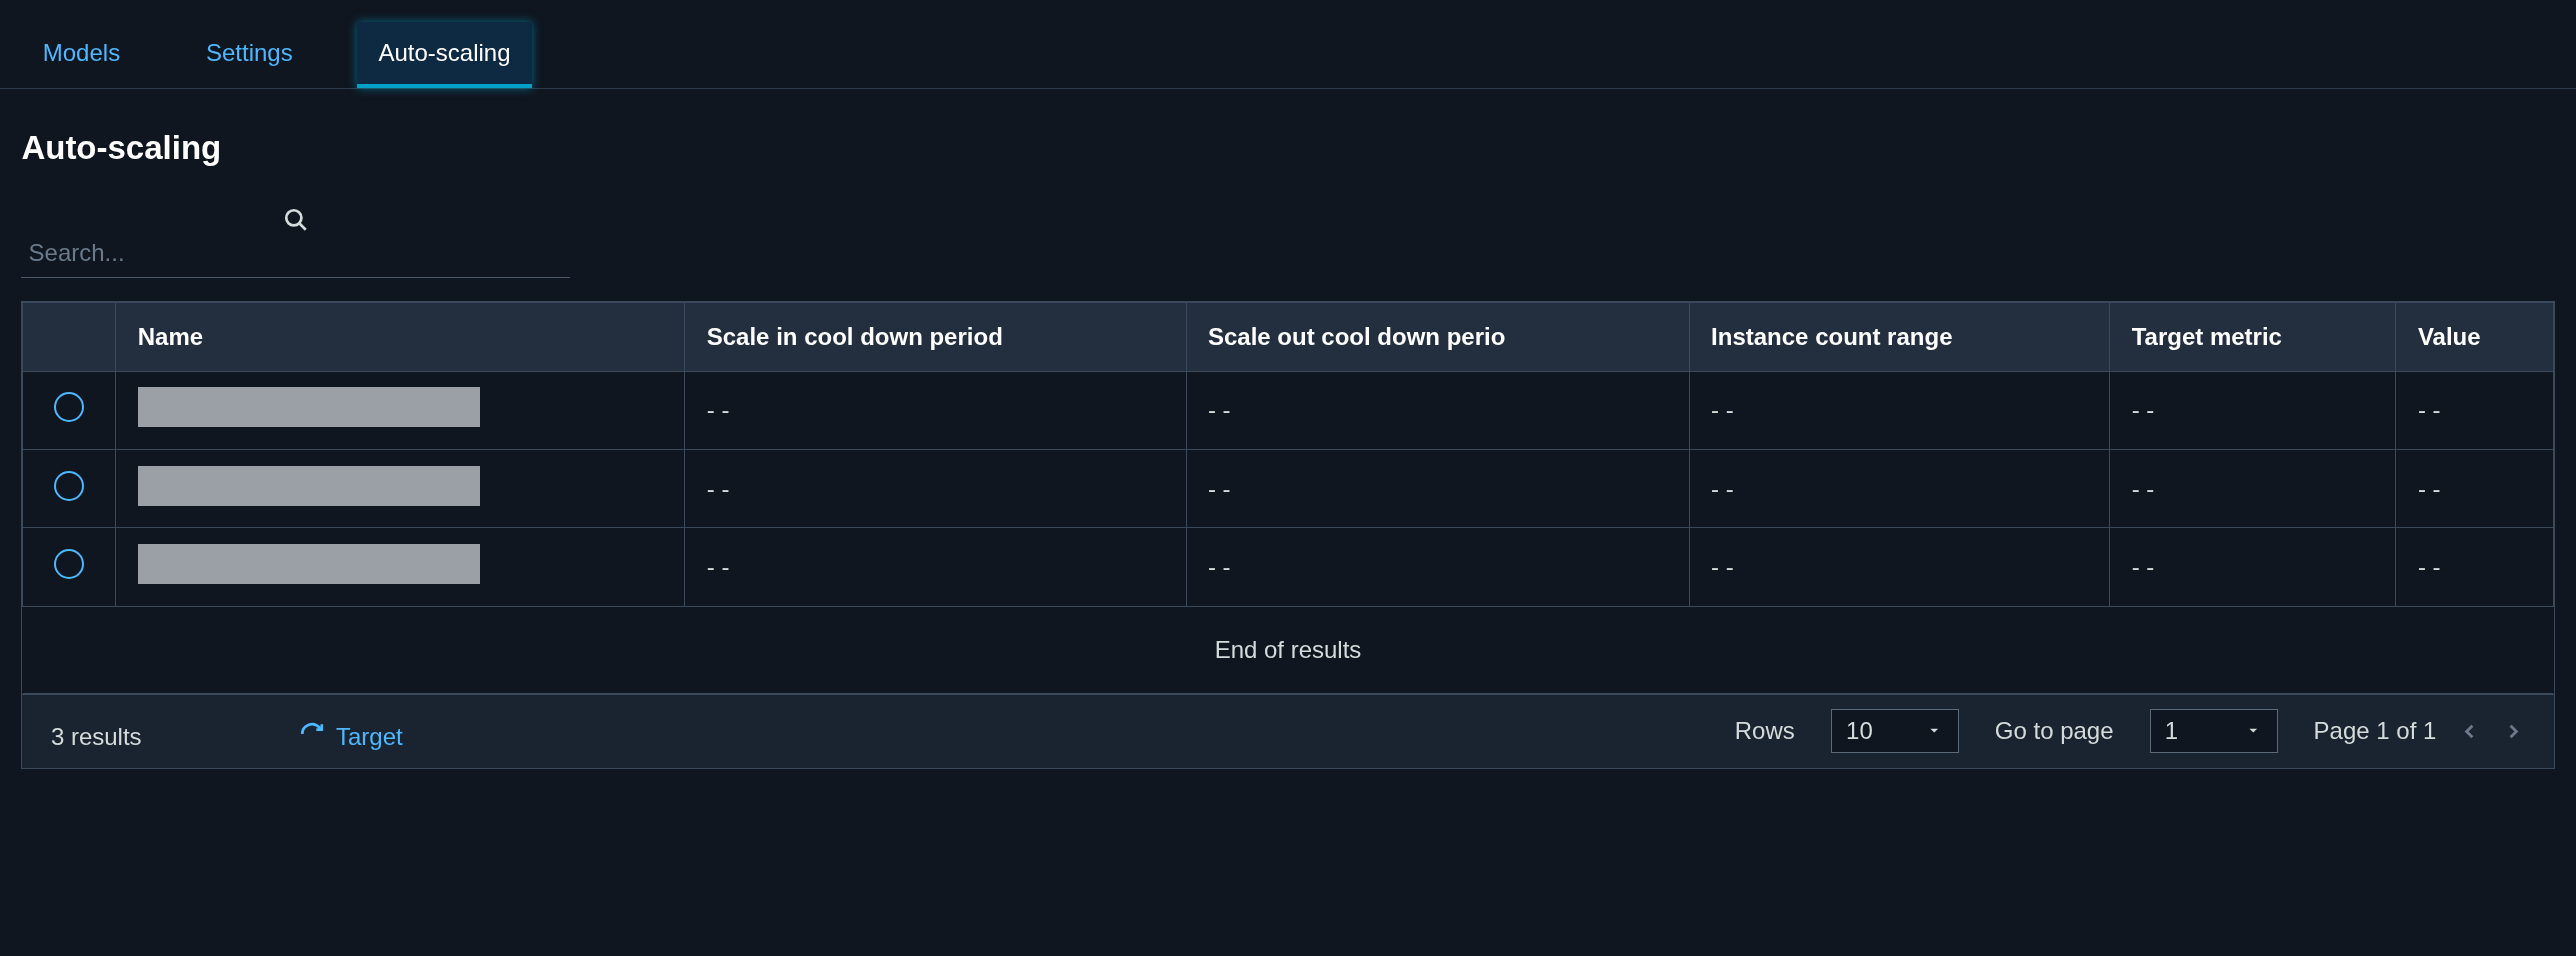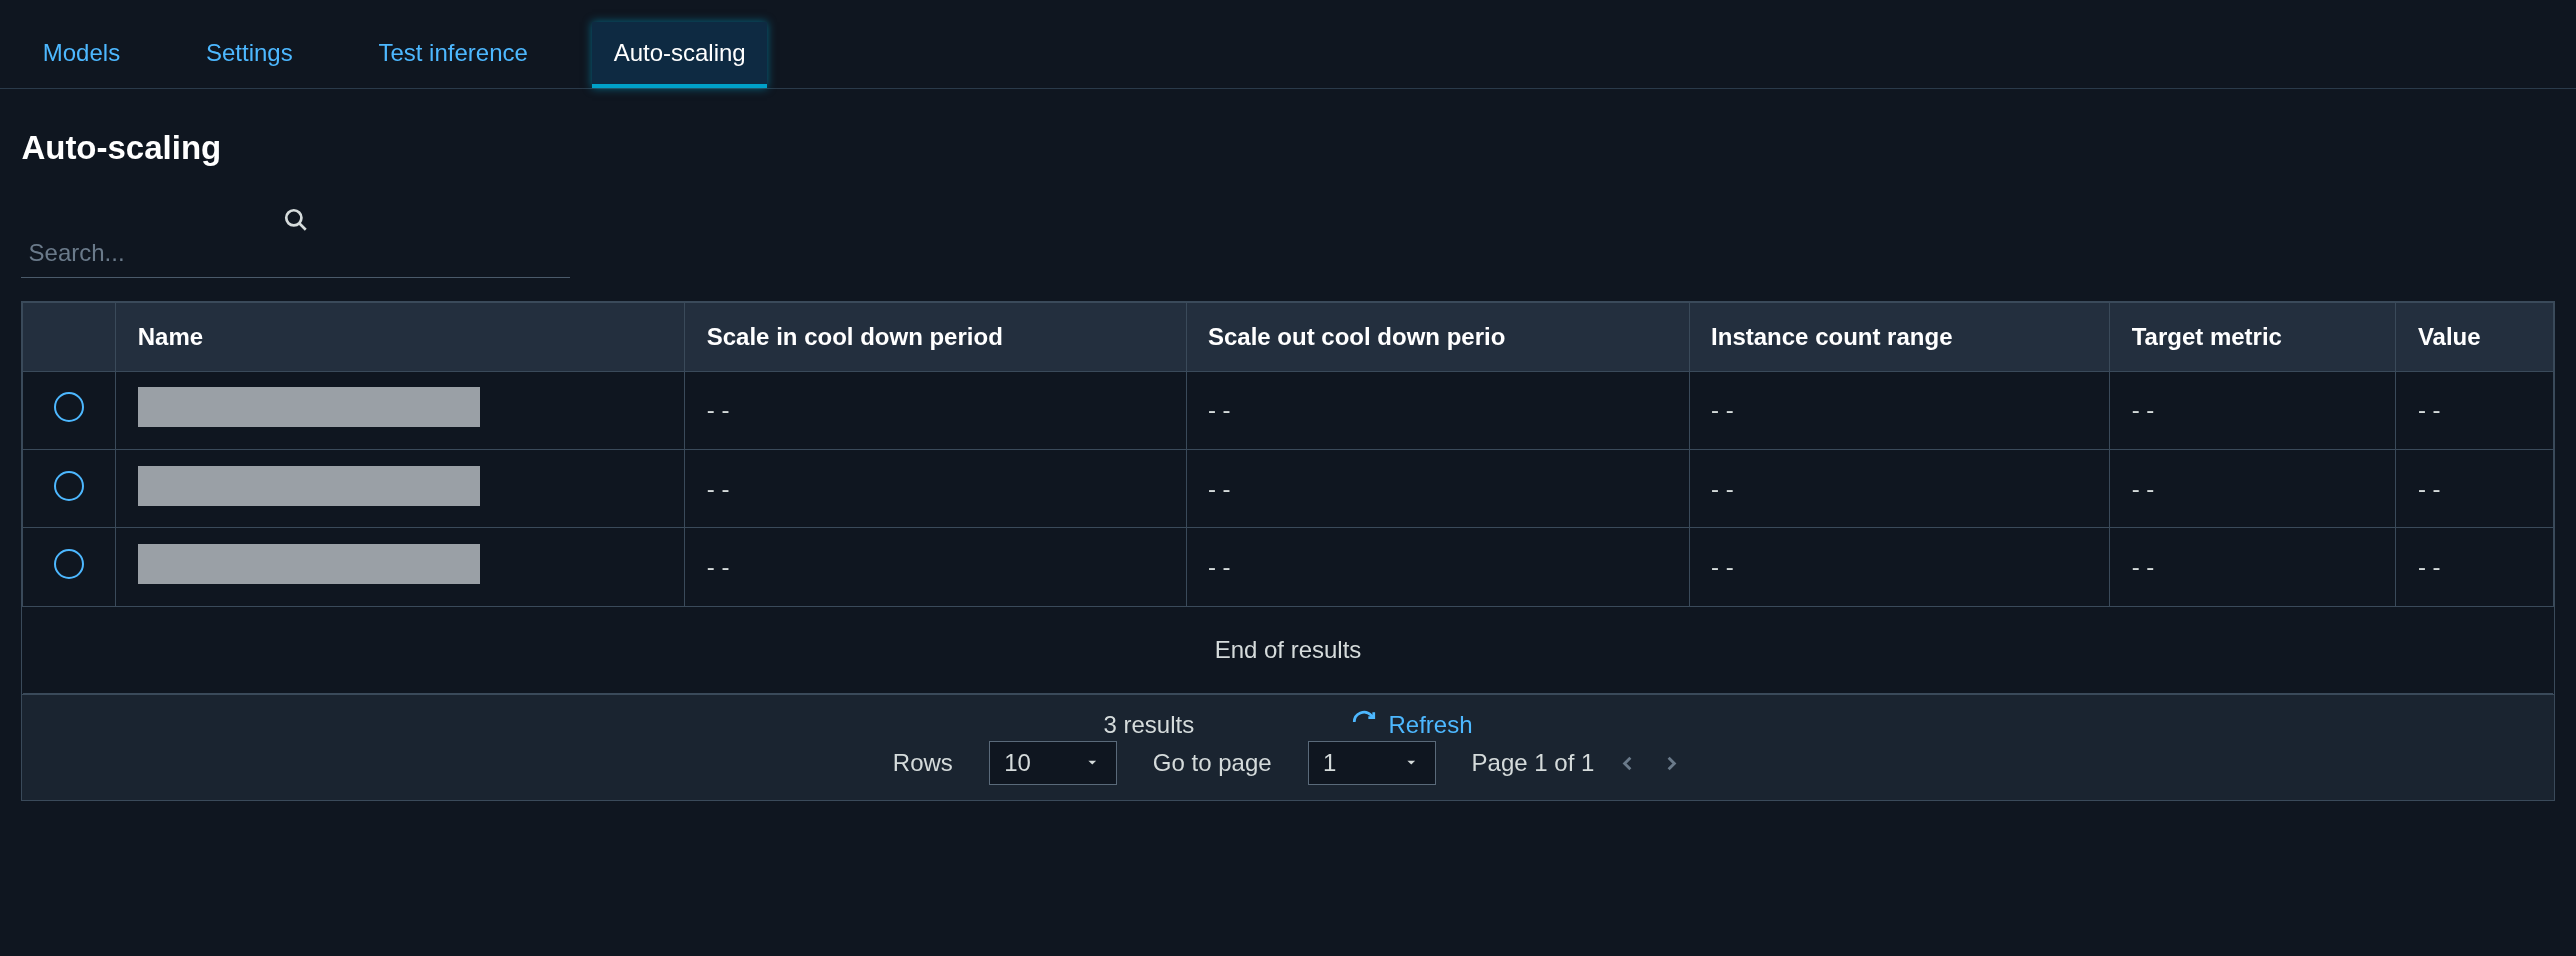--- a/index.html
+++ b/index.html
@@ -127,29 +127,28 @@
     padding: 29px;
     color: #d5dbdb;
     border: 1.4px solid #3a4a5a;
     border-left: none;
     border-right: none;
   }
 
   
   .footer {
     display: flex;
-    align-items: center;
+    align-items: flex-end;
     justify-content: space-between;
     background: #1a2430;
     border: 1.4px solid #3a4a5a;
     border-top: none;
     padding: 14.3px 28.5px;
     margin: 0 21.4px;
     font-size: 24px;
-    flex-direction: column;
   }
   .footer-left { display: flex; align-items: center; gap: 157px; }
   .refresh-btn {
     display: flex;
     align-items: center;
     gap: 11.4px;
     background: transparent;
     border: none;
     color: #4db8ff;
     font-size: 24px;
@@ -169,21 +168,20 @@
   }
   .page-nav { display: flex; align-items: center; gap: 21.4px; }
   .nav-arrow { color: #6a7a8a; cursor: pointer; display:flex; align-items:center; }
 </style>
 </head>
 <body>
 
 <div class="tabs">
   <div class="tab">Models</div>
   <div class="tab">Settings</div>
-  <div class="tab">Test inference</div>
   <div class="tab active">Auto-scaling</div>
 </div>
 
 <h1 class="heading">Auto-scaling</h1>
 
 <div class="toolbar">
   <div class="search-wrap">
     <span>
       <svg width="26" height="26" viewBox="0 0 24 24" fill="none" stroke="#d5dbdb" stroke-width="2.5">
         <circle cx="10" cy="10" r="7"></circle>
@@ -245,21 +243,21 @@
 <div class="footer">
   <div class="footer-left">
     <span>3 results</span>
     <button class="refresh-btn">
       <span>
         <svg width="26" height="26" viewBox="0 0 24 24" fill="none" stroke="#4db8ff" stroke-width="2.5">
           <path d="M3 12a9 9 0 0 1 15.5-6.3L21 8"></path>
           <polyline points="21 3 21 8 16 8"></polyline>
         </svg>
       </span>
-      <span>Refresh</span>
+      <span>Target</span>
     </button>
   </div>
   <div class="footer-right">
     <span>Rows</span>
     <div class="select-box">
       <span>10</span>
       <span>
         <svg width="18.5" height="18.5" viewBox="0 0 24 24" fill="#d5dbdb">
             <path d="M7 10l5 5 5-5z"></path>
           </svg>

